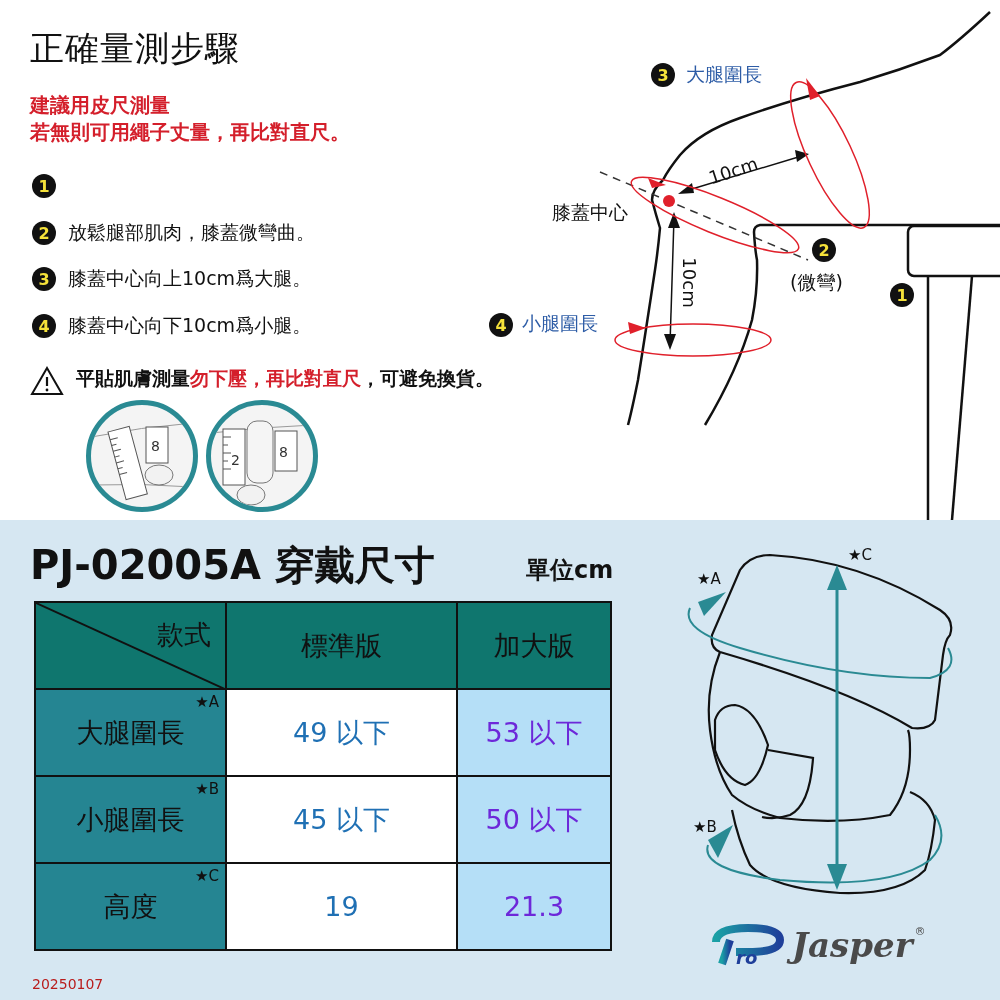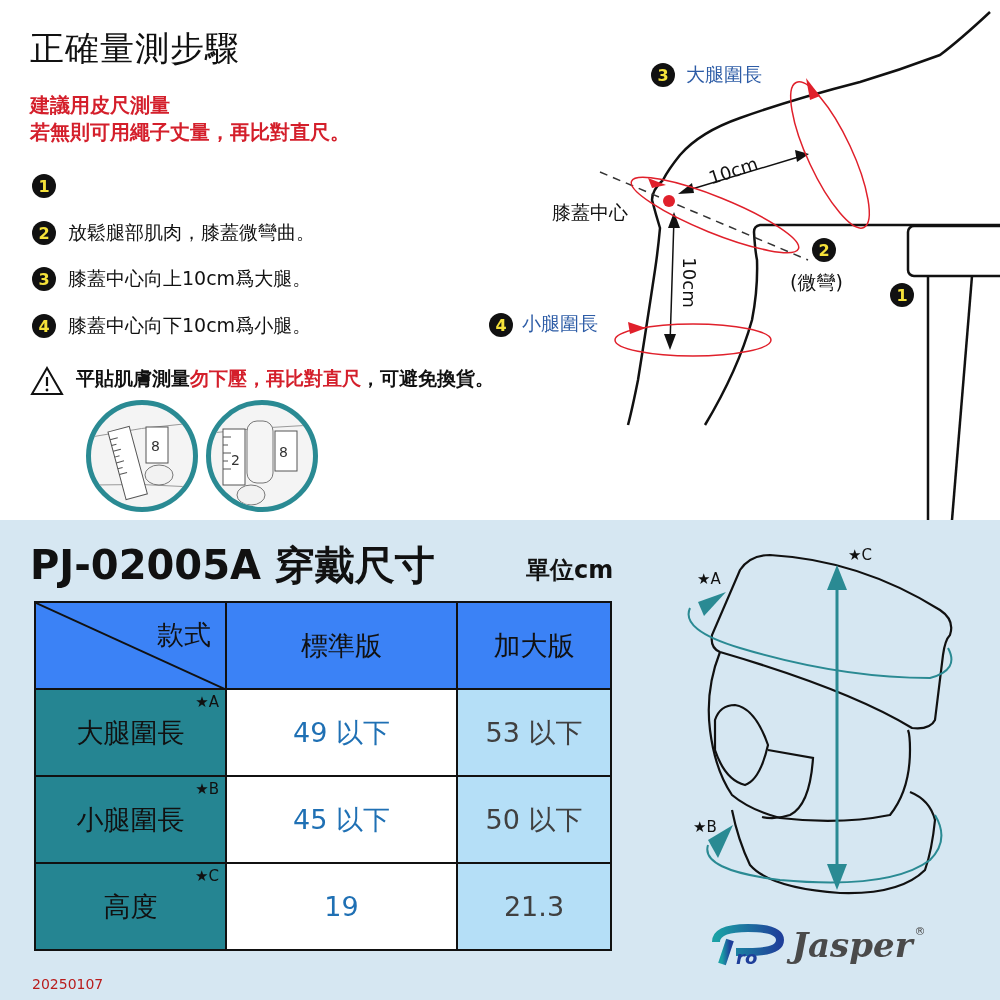--- a/index.html
+++ b/index.html
@@ -27,24 +27,24 @@
   .diagram { position: absolute; left: 0; top: 0; }
   .diag-label { position: absolute; font-size: 19px; }
   .blue-lbl { color: #2d5ca6; }
   .diag-badge { position: absolute; width: 24px; height: 24px; border-radius: 50%; background: #111; color: #f5e23a; font-weight: bold; font-size: 16px; display: flex; align-items: center; justify-content: center; }
 
   .size-title { position: absolute; left: 30px; top: 538px; font-size: 40px; font-weight: bold; color: #111; }
   .unit { position: absolute; left: 498px; top: 554px; font-size: 24px; font-weight: bold; color: #111; margin-left: 28px; }
 
   table.sizes { position: absolute; left: 34px; top: 601px; border-collapse: collapse; width: 578px; }
   table.sizes td, table.sizes th { border: 2px solid #111; height: 87px; text-align: center; vertical-align: middle; font-weight: normal; font-size: 27px; }
-  table.sizes th { background: #3b82f6; color: #111; }
+  table.sizes th { background: #0f766e; color: #111; }
   table.sizes .rowhead { background: #258592; color: #111; width: 191px; position: relative; }
   table.sizes .std { background: #ffffff; color: #1f70b4; width: 231px; }
-  table.sizes .plus { background: #b5dff7; color: #404040; }
+  table.sizes .plus { background: #b5dff7; color: #6d28d9; }
   .corner { position: relative; width: 191px; }
   .corner svg { position: absolute; left: 0; top: 0; }
   .corner-lbl { position: absolute; right: 14px; top: 14px; font-size: 27px; }
   .star { position: absolute; right: 6px; top: 3px; font-size: 15px; color: #111; }
 
   .date { position: absolute; left: 32px; top: 976px; font-size: 14px; color: #b91c1c; }
 
   .brace-diagram { position: absolute; left: 660px; top: 530px; }
   .logo { position: absolute; left: 708px; top: 922px; display: flex; align-items: center; }
   .logo-jasper { font-family: "DejaVu Serif", serif; font-style: italic; font-weight: bold; font-size: 34px; color: #4a4a4a; margin-left: 4px; }

